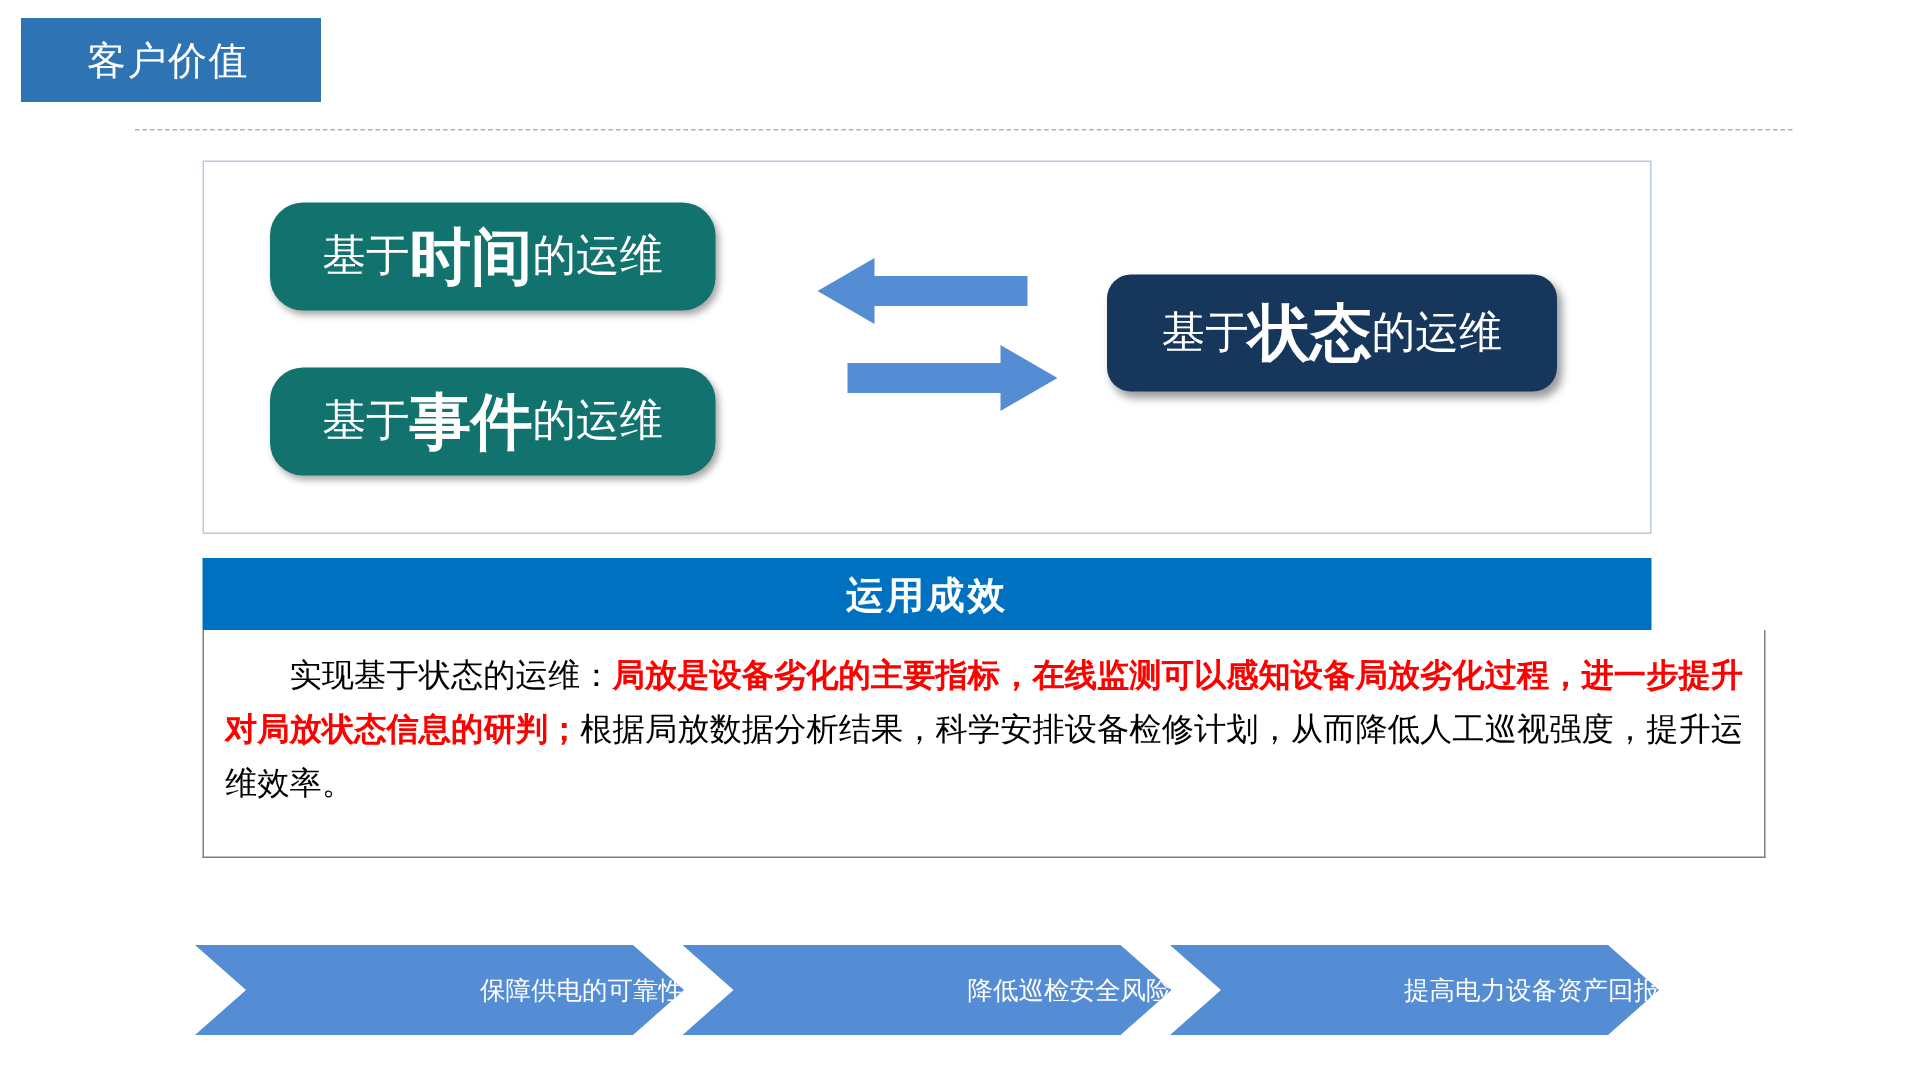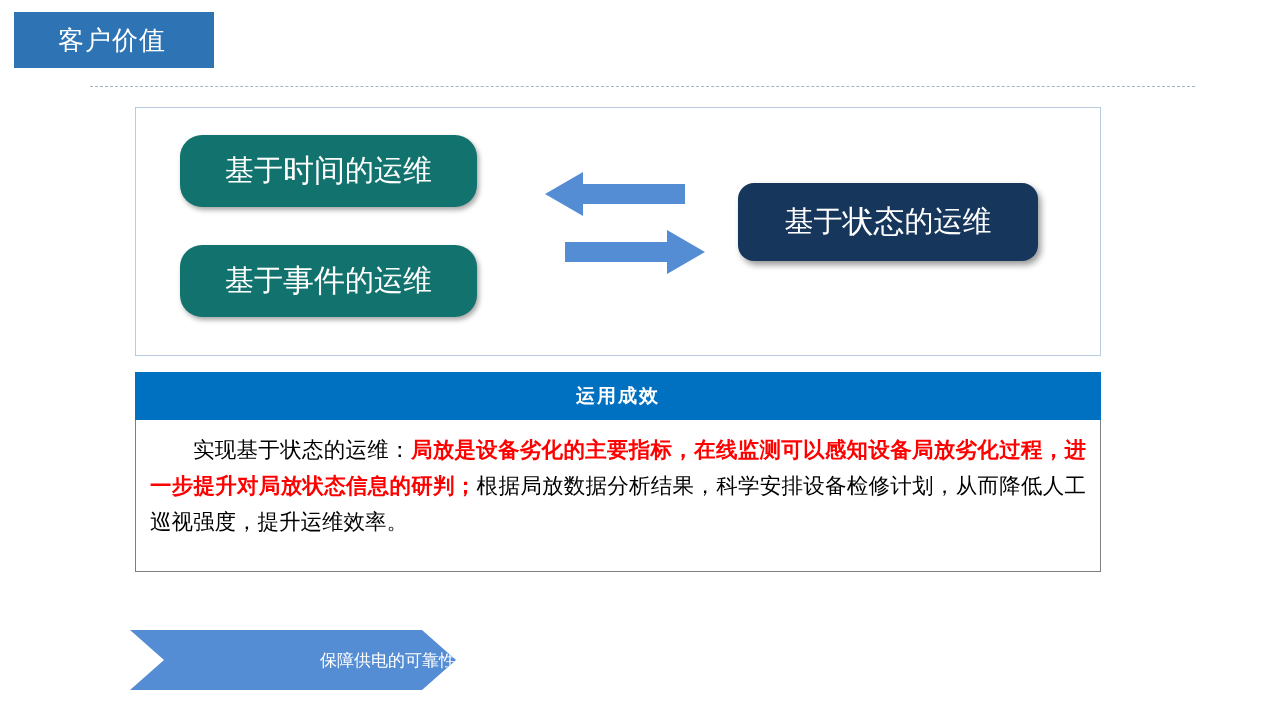--- a/index.html
+++ b/index.html
@@ -59,21 +59,21 @@
     position: absolute;
     border-radius: 22px;
     display: flex;
     align-items: center;
     justify-content: center;
     color: #ffffff;
     box-sizing: border-box;
     white-space: nowrap;
   }
   .pill .light { font-size: 29px; }
-  .pill .bold  { font-size: 31px; font-weight: normal; }
+  .pill .bold  { font-size: 41px; font-weight: bold; }
 
   .pill-time {
     left: 180px;
     top: 135px;
     width: 297px;
     height: 72px;
     background: #12726E;
     box-shadow: 2px 3px 5px rgba(0,0,0,0.35);
   }
   .pill-event {
@@ -110,30 +110,30 @@
     top: 372px;
     width: 966px;
     height: 48px;
     background: #0070C0;
     display: flex;
     align-items: center;
     justify-content: center;
   }
   .result-header .result-title {
     color: #ffffff;
-    font-size: 19px;
+    font-size: 25px;
     font-family: Liberation Mono, monospace;
     font-weight: bold;
     letter-spacing: 2px;
   }
   .result-body {
     position: absolute;
     left: 135px;
     top: 420px;
-    width: 966px;
+    width: 1042px;
     height: 152px;
     border: 1px solid #7f7f7f;
     border-top: none;
     box-sizing: border-box;
     padding: 12px 14px 0 14px;
     background: #ffffff;
   }
   .result-body p {
     margin: 0;
     font-family: "Liberation Serif", serif;
@@ -218,13 +218,19 @@
 <div class="result-body">
   <p>
     <span>实现基于状态的运维：</span><span class="red">局放是设备劣化的主要指标，在线监测可以感知设备局放劣化过程，进一步提升对局放状态信息的研判；</span><span>根据局放数据分析结果，科学安排设备检修计划，从而降低人工巡视强度，提升运维效率。</span>
   </p>
 </div>
 
 <div class="chevrons">
   <div class="chev chev-1">
     <span>保障供电的可靠性</span>
   </div>
+  <div class="chev chev-2">
+    <span>降低巡检安全风险</span>
+  </div>
+  <div class="chev chev-3">
+    <span>提高电力设备资产回报</span>
+  </div>
 </div>
 
 </body></html>

